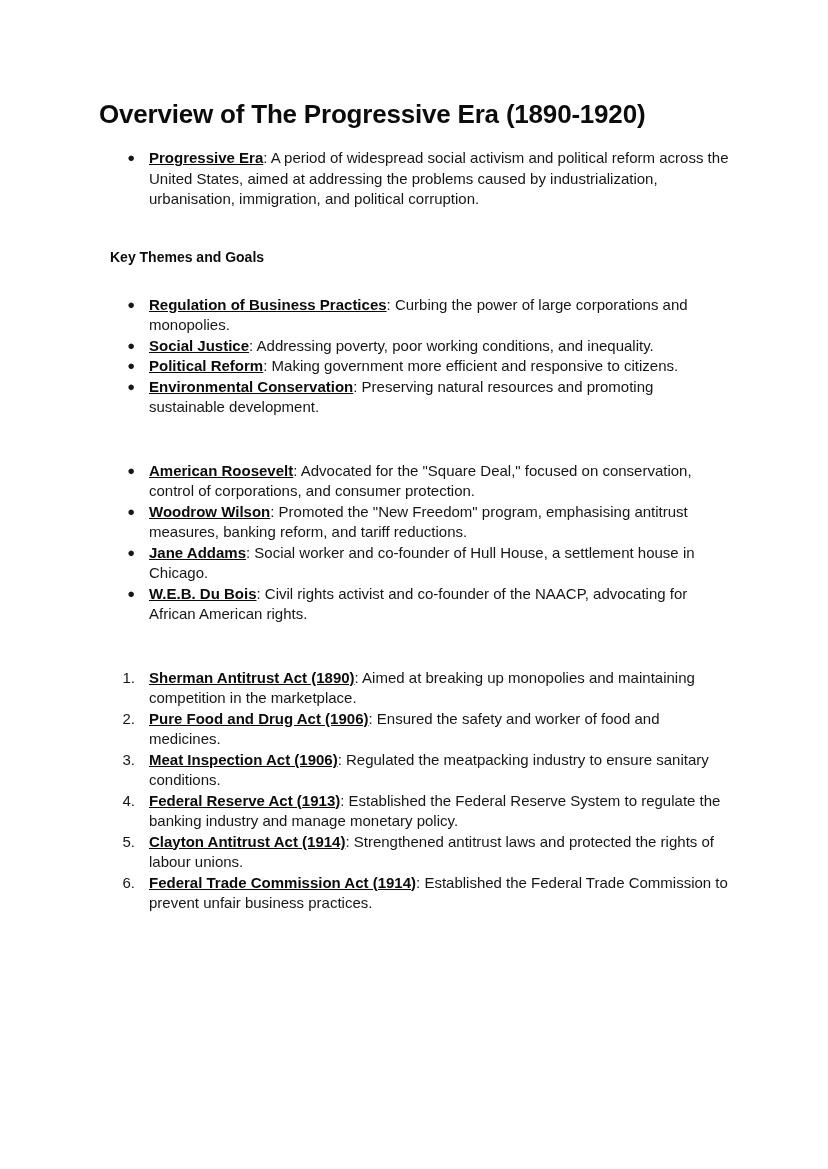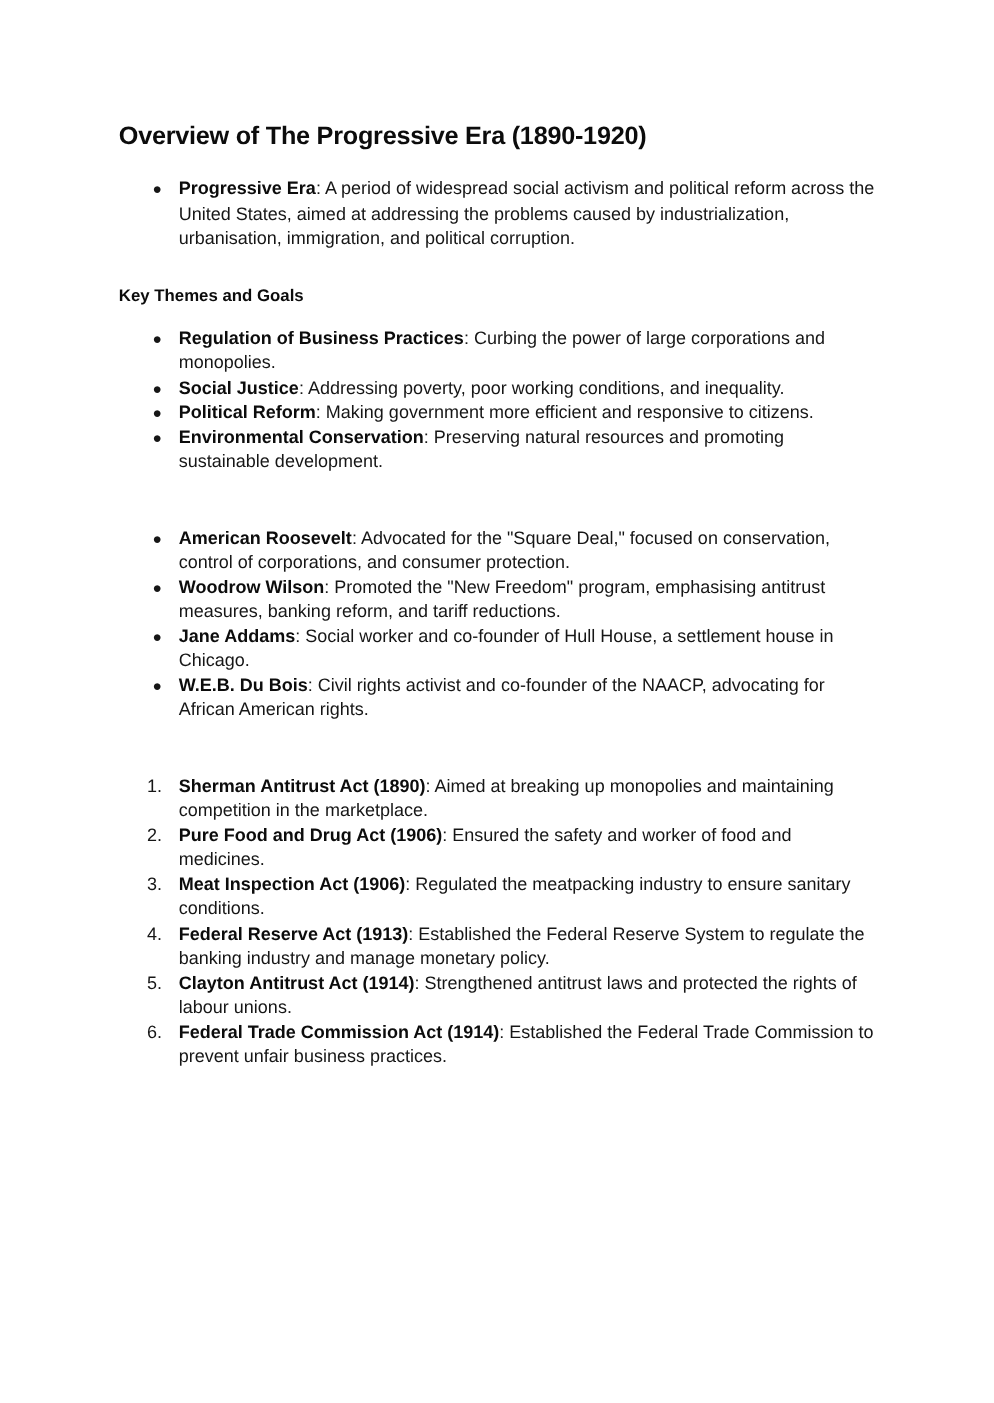--- a/index.html
+++ b/index.html
@@ -27,34 +27,34 @@
   }
 
   .content {
     position: absolute;
     left: 99px;
     top: 98px;
     width: 630px;
   }
 
   h1.doc-title {
-    font-size: 21px;
+    font-size: 26px;
     font-weight: bold;
     line-height: 32px;
     letter-spacing: -0.2px;
     margin: 0 0 18px 0;
     color: #0c0c0c;
     white-space: nowrap;
   }
 
   h2.section-heading {
     font-size: 14px;
     font-weight: bold;
     line-height: 20px;
-    margin: 0;
+    margin: 11px;
     padding: 0;
     color: #0c0c0c;
   }
 
   ul.bullet-list,
   ol.numbered-list {
     margin: 0;
     padding: 0;
     list-style: none;
   }
@@ -79,20 +79,21 @@
     color: #161616;
   }
 
   ul.bullet-list li.list-item .marker {
     font-size: 13px;
   }
 
   .term {
     font-weight: bold;
     color: #0c0c0c;
+    text-decoration: underline;
   }
 
   
   .block-intro { margin-bottom: 0; }
   .gap-before-heading { height: 26px; }
   .gap-after-heading  { height: 17px; }
 </style>
 </head>
 <body>
 

